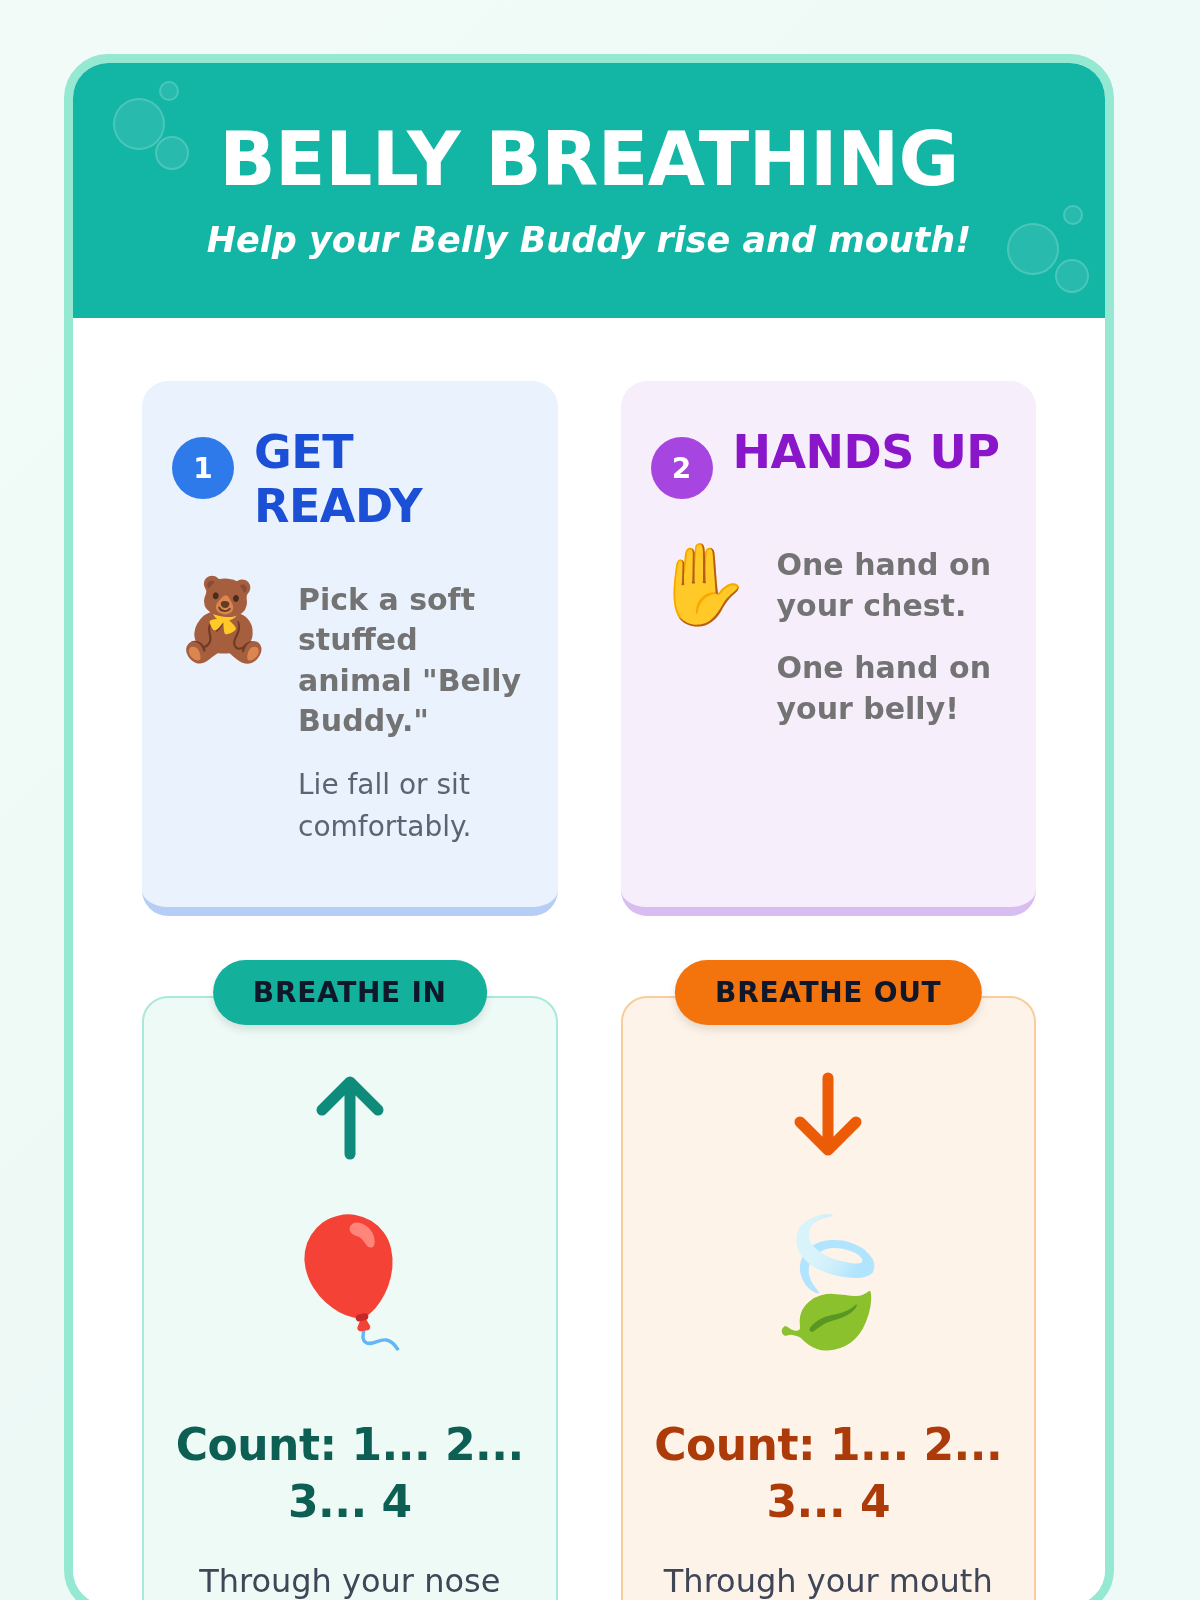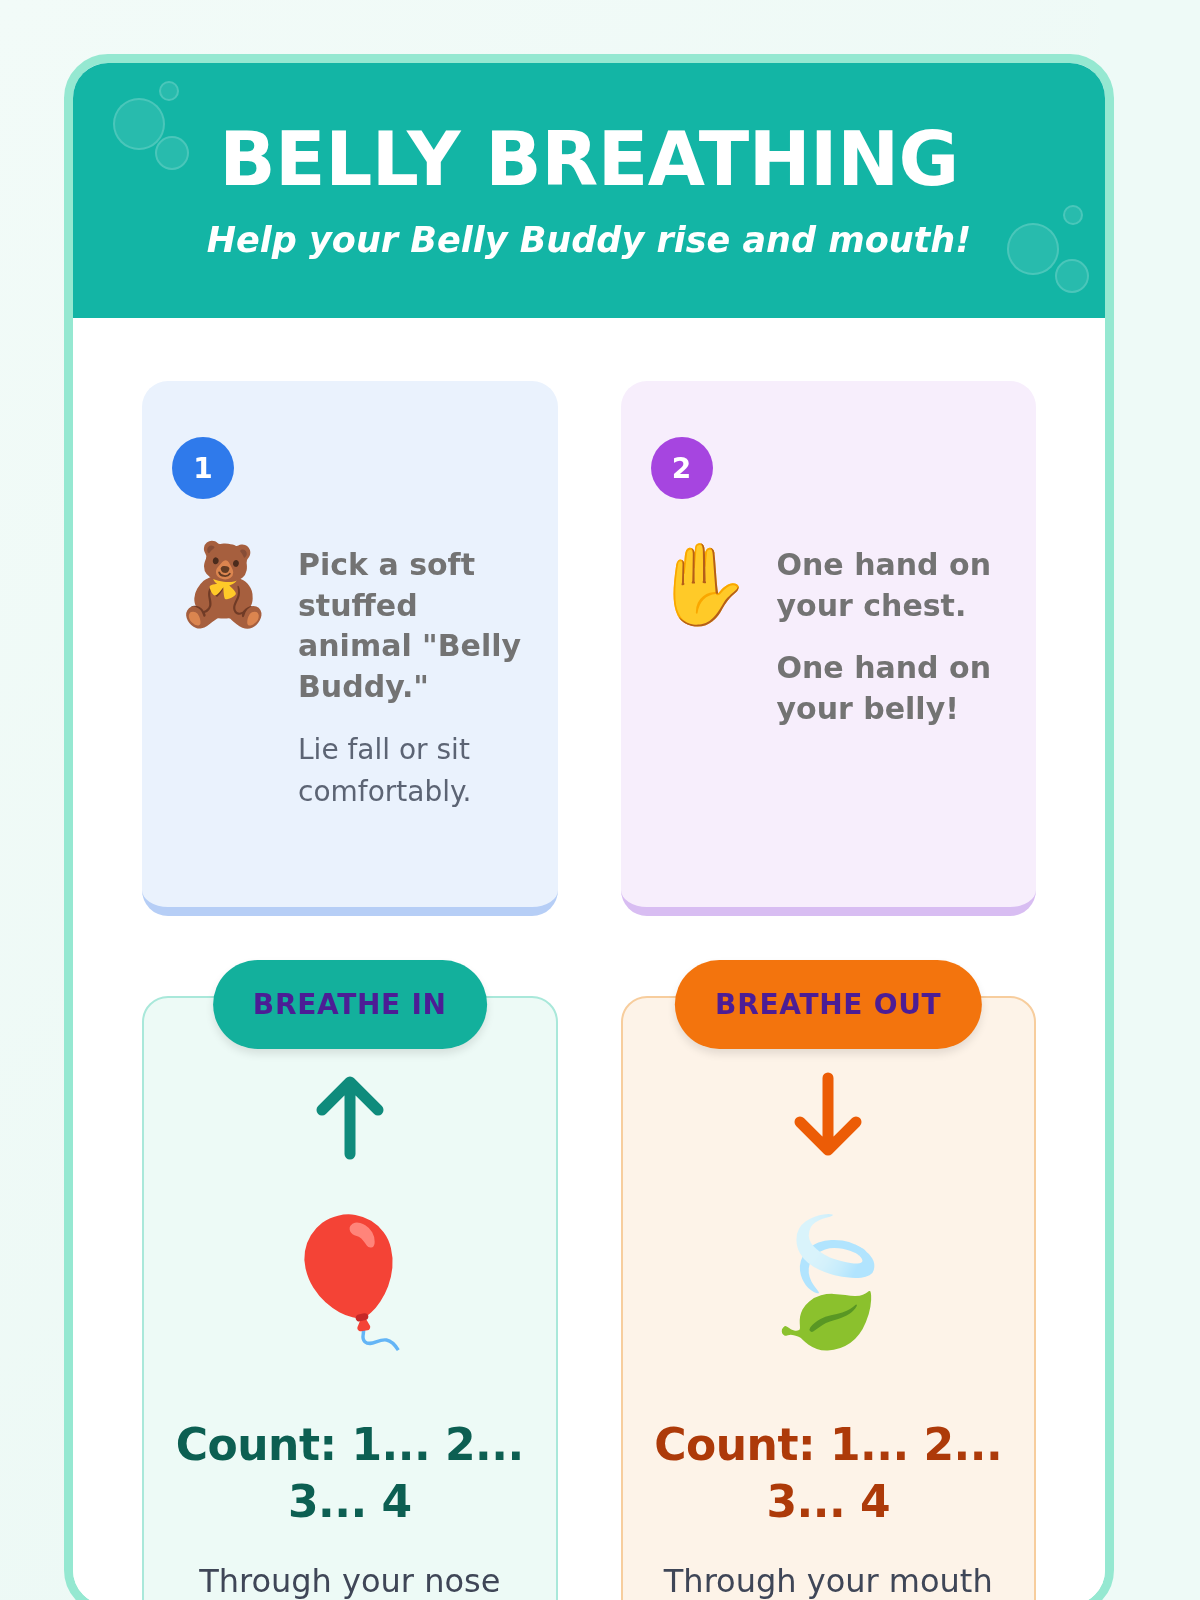--- a/index.html
+++ b/index.html
@@ -157,23 +157,23 @@
   .breathe-col {
     flex:1;
     position:relative;
   }
   .breathe-badge {
     position:absolute;
     left:50%;
     transform:translateX(-50%);
     top:0;
     z-index:5;
-    padding:28px 40px;
+    padding:16px 40px;
     border-radius:999px;
-    color:#4c1d95;
+    color:#0f172a;
     font-size:28px;
     font-weight:800;
     letter-spacing:0.7px;
     white-space:nowrap;
     box-shadow:0 5px 9px rgba(0,0,0,0.10);
   }
   .breathe-badge.teal   { background:#13b09c; }
   .breathe-badge.orange { background:#f3740d; }
 
   .breathe-panel {
@@ -226,33 +226,35 @@
       <div class="subtitle">Help your Belly Buddy rise and mouth!</div>
     </div>
 
     <div class="body-area">
 
       <div class="steps-row">
 
         <div class="step-card blue">
           <div class="step-head">
             <div class="badge blue">1</div>
+            <div class="step-title blue">GET READY</div>
           </div>
           <div class="step-content">
             <div class="step-emoji">🧸</div>
             <div class="step-lines">
               <div class="step-line">Pick a soft stuffed animal "Belly Buddy."</div>
               <div class="step-note">Lie fall or sit comfortably.</div>
             </div>
           </div>
         </div>
 
         <div class="step-card purple">
           <div class="step-head">
             <div class="badge purple">2</div>
+            <div class="step-title purple">HANDS UP</div>
           </div>
           <div class="step-content">
             <div class="step-emoji">✋</div>
             <div class="step-lines">
               <div class="step-line">One hand on your chest.</div>
               <div class="step-line">One hand on your belly!</div>
             </div>
           </div>
         </div>
 

